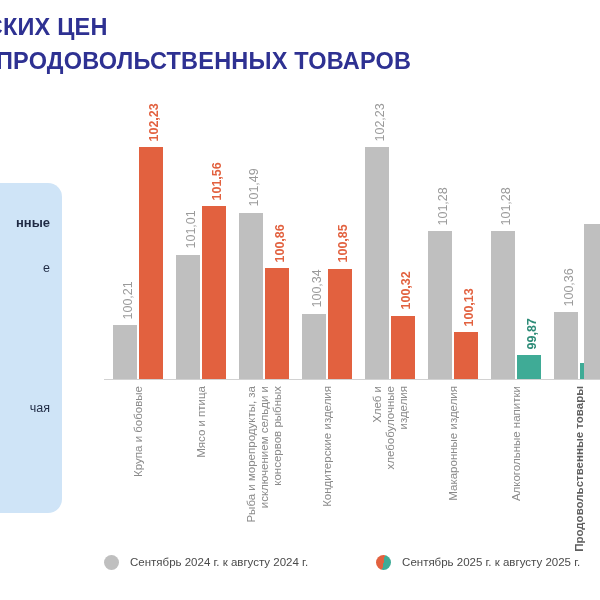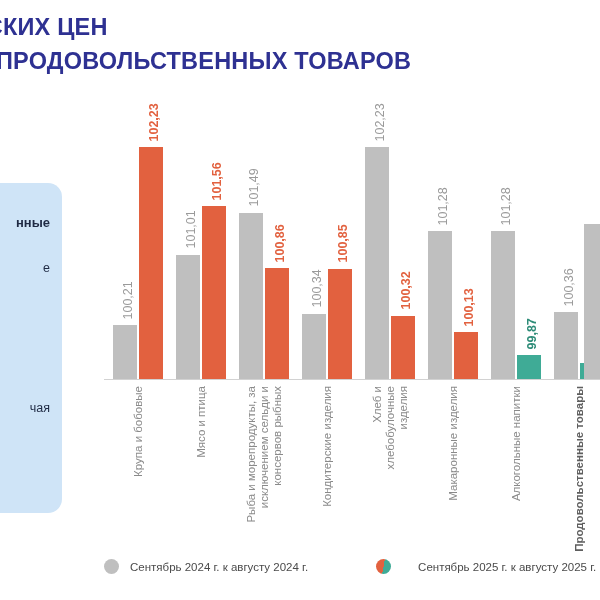--- a/index.html
+++ b/index.html
@@ -143,28 +143,28 @@
   .cat.bold .catinner { color: #5E5E5E; font-weight: bold; }
 
   
   #legend {
     position: absolute;
     left: 104px;
     top: 550px;
     width: 496px;
     height: 24px;
     display: flex;
-    align-items: flex-end;
+    align-items: center;
   }
   .legend-item {
     display: flex;
     align-items: center;
     white-space: nowrap;
   }
-  .legend-item + .legend-item { margin-left: 68px; gap: 16px; }
+  .legend-item + .legend-item { margin-left: 68px; }
   .swatch {
     width: 15px;
     height: 15px;
     border-radius: 50%;
     margin-right: 11px;
     flex: 0 0 auto;
   }
   .swatch.grey { background: #BFBFBF; }
   .swatch.split {
     background: linear-gradient(100deg, #E2613F 0 50%, #3FAB96 50% 100%);

